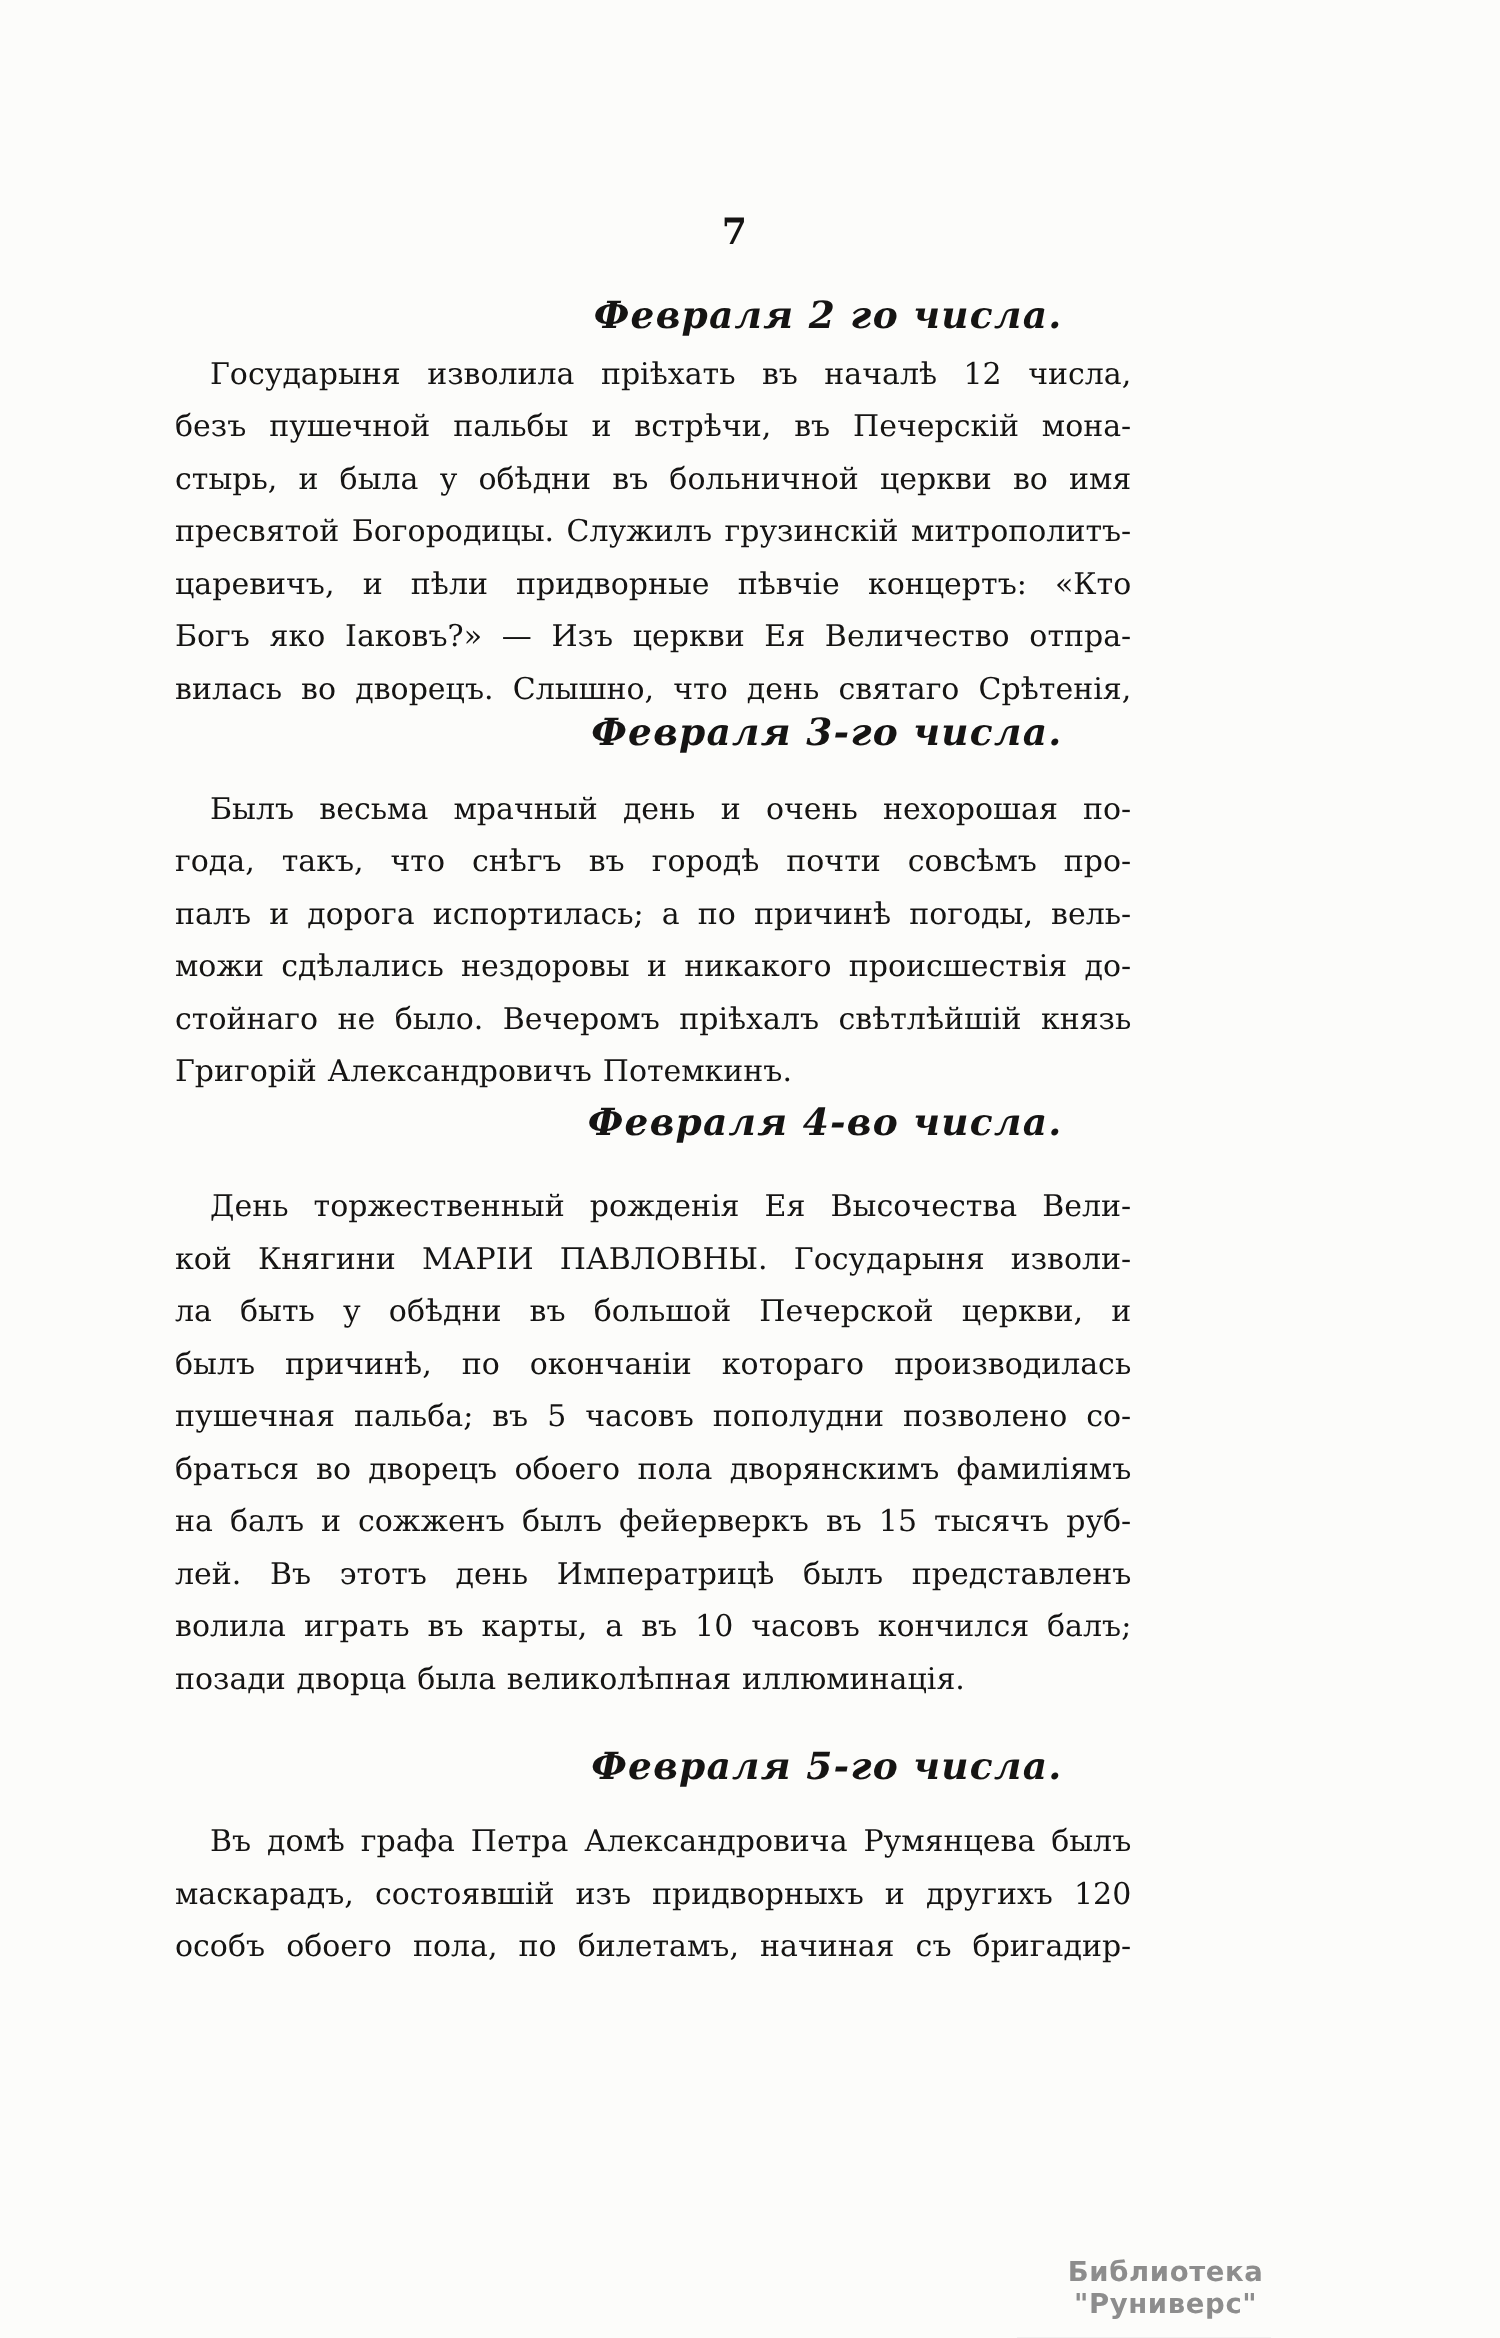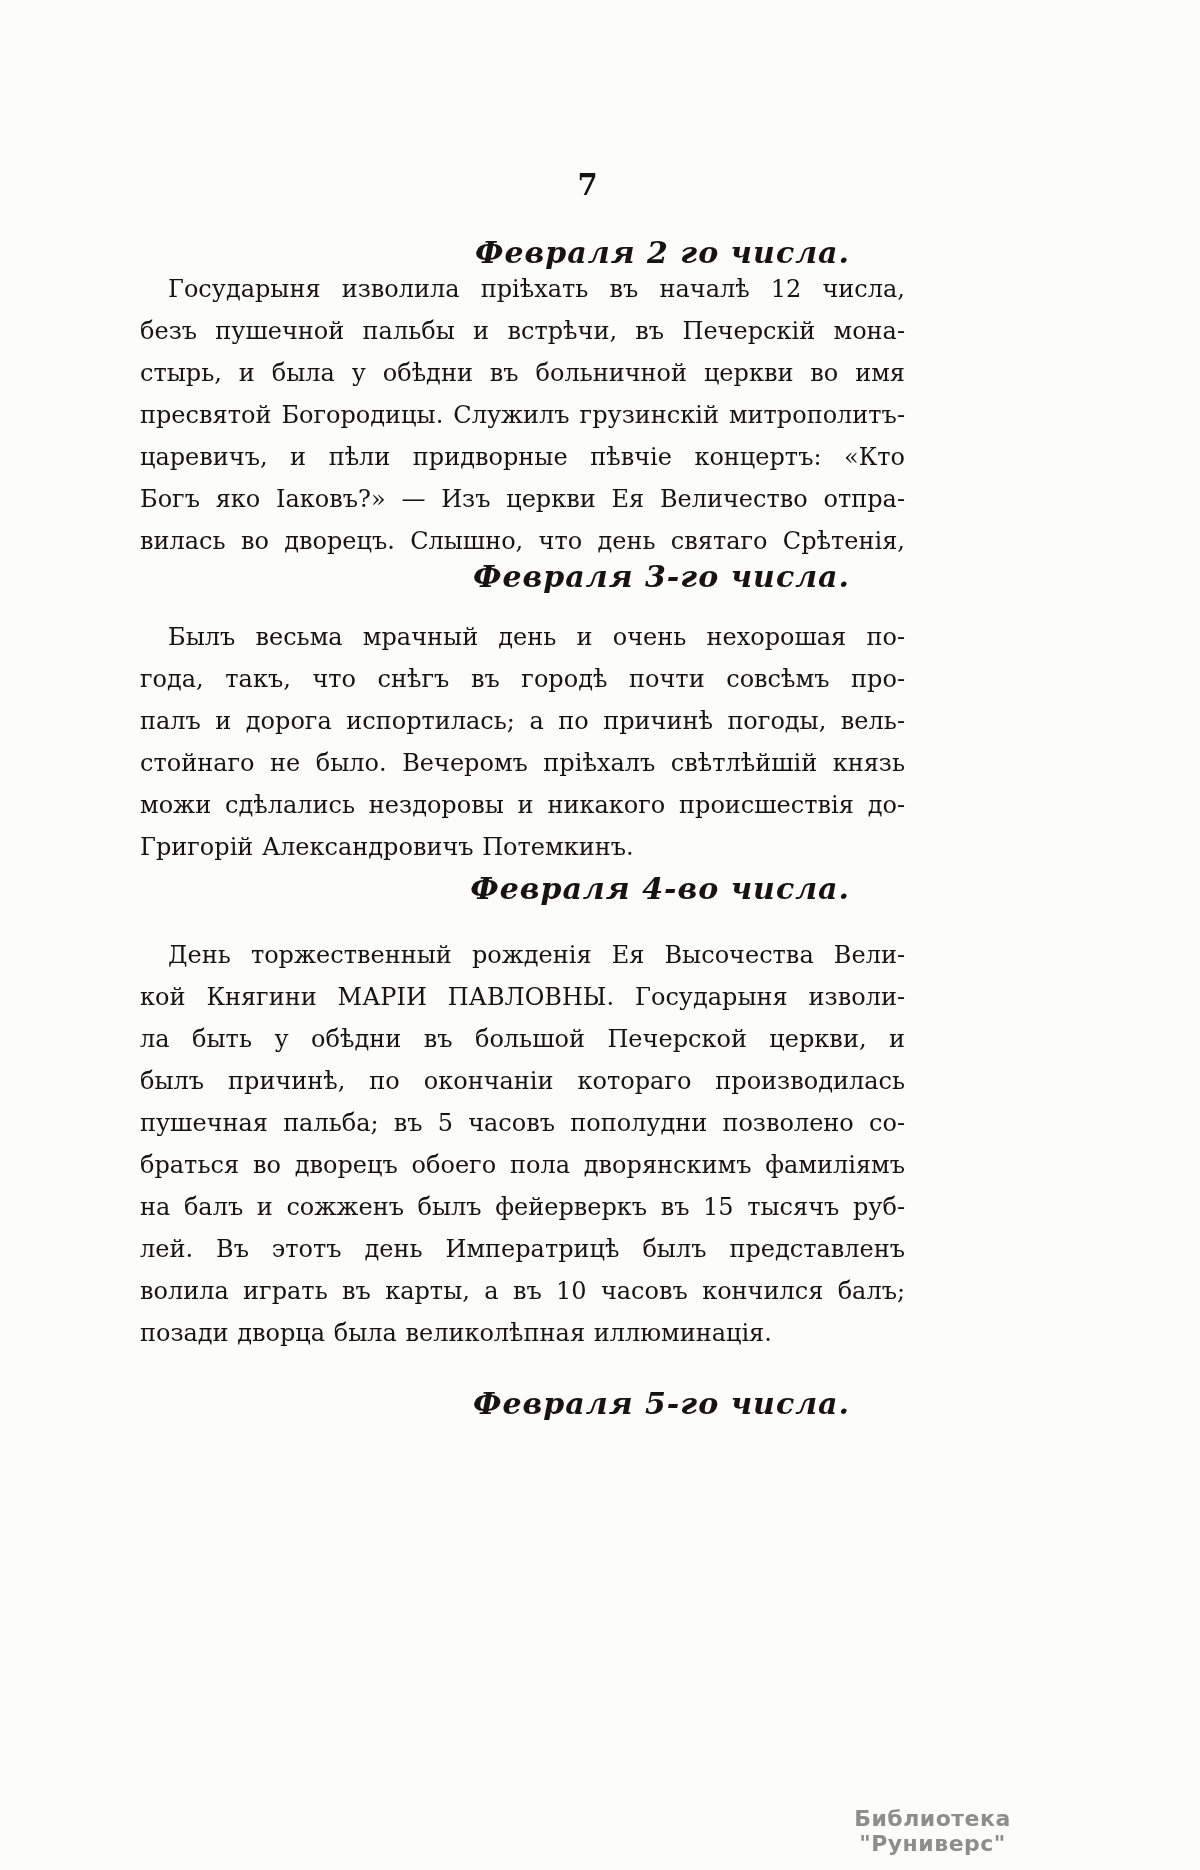--- a/index.html
+++ b/index.html
@@ -52,21 +52,21 @@
     word-spacing: 1px;
   }
   .paragraph .line.first {
     text-indent: 28px;
   }
   .paragraph .line.last {
     text-align-last: left;
   }
   
   .sec-0 .date-heading { margin-top: 0; }
-  .sec-0 .paragraph    { }
+  .sec-0 .paragraph    { margin-top: 10px; }
   .sec-1 .date-heading { margin-top: 0px; }
   .sec-1 .paragraph    { margin-top: 24px; }
   .sec-2 .date-heading { margin-top: 6px; }
   .sec-2 .paragraph    { margin-top: 30px; }
   .sec-3 .date-heading { margin-top: 35px; }
   .sec-3 .paragraph    { margin-top: 23px; }
 
   .watermark {
     position: absolute;
     top: 1806px;
@@ -98,39 +98,44 @@
           <div class="line">Богъ яко Іаковъ?» — Изъ церкви Ея Величество отпра-</div>
           <div class="line">вилась во дворецъ. Слышно, что день святаго Срѣтенія,</div>
         </div>
       </div>
       <div class="section sec-1">
         <div class="date-heading">Февраля 3-го числа.</div>
         <div class="paragraph">
           <div class="line first">Былъ весьма мрачный день и очень нехорошая по-</div>
           <div class="line">года, такъ, что снѣгъ въ городѣ почти совсѣмъ про-</div>
           <div class="line">палъ и дорога испортилась; а по причинѣ погоды, вель-</div>
+          <div class="line">можи сдѣлались нездоровы и никакого происшествія до-</div>
           <div class="line">стойнаго не было. Вечеромъ пріѣхалъ свѣтлѣйшій князь</div>
-          <div class="line">можи сдѣлались нездоровы и никакого происшествія до-</div>
           <div class="line last">Григорій Александровичъ Потемкинъ.</div>
         </div>
       </div>
       <div class="section sec-2">
         <div class="date-heading">Февраля 4-во числа.</div>
         <div class="paragraph">
           <div class="line first">День торжественный рожденія Ея Высочества Вели-</div>
           <div class="line">кой Княгини МАРІИ ПАВЛОВНЫ. Государыня изволи-</div>
           <div class="line">ла быть у обѣдни въ большой Печерской церкви, и</div>
           <div class="line">былъ причинѣ, по окончаніи котораго производилась</div>
           <div class="line">пушечная пальба; въ 5 часовъ пополудни позволено со-</div>
           <div class="line">браться во дворецъ обоего пола дворянскимъ фамиліямъ</div>
           <div class="line">на балъ и сожженъ былъ фейерверкъ въ 15 тысячъ руб-</div>
           <div class="line">лей. Въ этотъ день Императрицѣ былъ представленъ</div>
           <div class="line">волила играть въ карты, а въ 10 часовъ кончился балъ;</div>
           <div class="line last">позади дворца была великолѣпная иллюминація.</div>
         </div>
       </div>
       <div class="section sec-3">
         <div class="date-heading">Февраля 5-го числа.</div>
+        <div class="paragraph">
+          <div class="line first">Въ домѣ графа Петра Александровича Румянцева былъ</div>
+          <div class="line">маскарадъ, состоявшій изъ придворныхъ и другихъ 120</div>
+          <div class="line">особъ обоего пола, по билетамъ, начиная съ бригадир-</div>
+        </div>
       </div>
     </div>
 
   <div class="watermark">Библиотека "Руниверс"</div>
 </div>
 
 </body></html>

